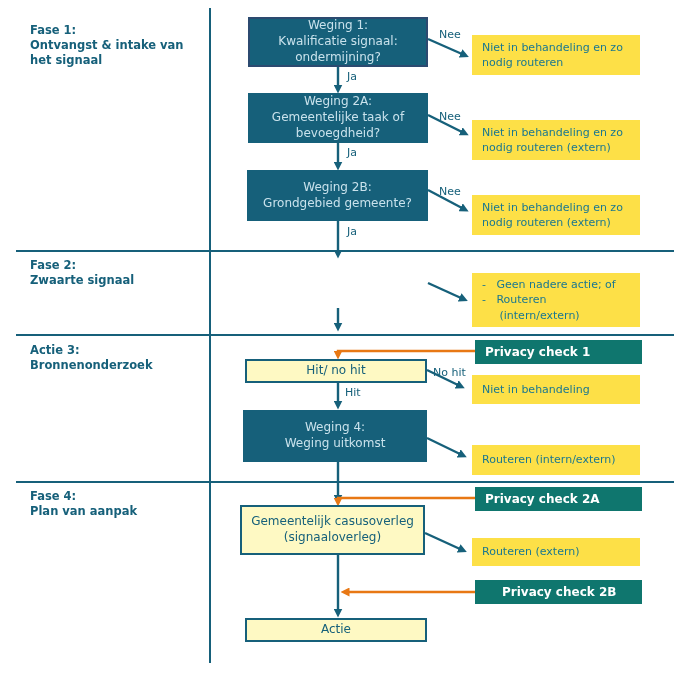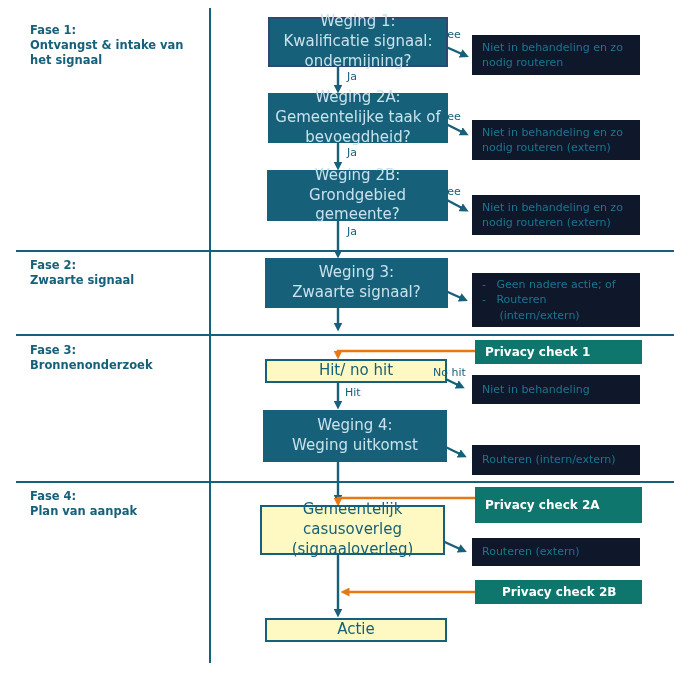--- a/index.html
+++ b/index.html
@@ -3,25 +3,25 @@
 <meta charset="utf-8">
 <style>
   html,body{margin:0;padding:0;background:#ffffff;}
   #stage{position:relative;width:674px;height:679px;background:#ffffff;overflow:hidden;
          font-family:"DejaVu Sans","Liberation Sans",sans-serif;}
   .vline{position:absolute;background:#16607A;}
   .hline{position:absolute;background:#16607A;}
   .phase-label{position:absolute;color:#16607A;font-weight:bold;font-size:11.5px;
                line-height:1.32;white-space:pre-line;}
   .node{position:absolute;background:#16607A;color:#C9E2EC;display:flex;align-items:center;
-        justify-content:center;text-align:center;font-size:15px;line-height:1.32;
-        white-space:pre-line;box-sizing:border-box;margin-left:20px;}
+        justify-content:center;text-align:center;font-size:12px;line-height:1.32;
+        white-space:pre-line;box-sizing:border-box;}
   .node.selected{border:2.5px solid #2C4A70;}
   .node.outlined{background:#fef9c3;color:#16607A;border:2px solid #16607A;}
-  .sidebox{position:absolute;background:#0f172a;color:#1A7790;font-size:11px;line-height:1.4;
+  .sidebox{position:absolute;background:#fde047;color:#1A7790;font-size:11px;line-height:1.4;
            display:flex;align-items:center;padding:3px 6px 3px 10px;white-space:pre-line;
            box-sizing:border-box;}
   .privacy{position:absolute;background:#0f766e;color:#ffffff;font-weight:bold;font-size:12px;
            display:flex;align-items:center;padding-left:10px;box-sizing:border-box;}
   .conn-label{position:absolute;color:#16607A;font-size:11px;}
   svg.connectors{position:absolute;left:0;top:0;pointer-events:none;}
 </style>
 </head>
 <body>
 
@@ -30,21 +30,21 @@
   <div class="vline" style="left:209px;top:8px;width:2.4px;height:655px;"></div>
   <div class="hline" style="left:16px;top:250px;width:658px;height:2.2px;"></div>
   <div class="hline" style="left:16px;top:334px;width:658px;height:2.2px;"></div>
   <div class="hline" style="left:16px;top:481px;width:658px;height:2.2px;"></div>
 
   <div class="phase-label" style="left:30px;top:23px;">Fase 1:
 Ontvangst &amp; intake van
 het signaal</div>
   <div class="phase-label" style="left:30px;top:258px;">Fase 2:
 Zwaarte signaal</div>
-  <div class="phase-label" style="left:30px;top:343px;">Fase 3:
+  <div class="phase-label" style="left:30px;top:343px;">Actie 3:
 Bronnenonderzoek</div>
   <div class="phase-label" style="left:30px;top:489px;">Fase 4:
 Plan van aanpak</div>
 
   <svg class="connectors" width="674" height="679" viewBox="0 0 674 679">
     <defs>
       <marker id="mt" markerUnits="userSpaceOnUse" markerWidth="9" markerHeight="9" refX="1.5" refY="4.5" orient="auto">
           <path d="M0,0 L9,4.5 L0,9 Z" fill="#16607A"></path>
         </marker>
       <marker id="mo" markerUnits="userSpaceOnUse" markerWidth="9" markerHeight="9" refX="1.5" refY="4.5" orient="auto">
@@ -75,22 +75,20 @@
   </svg>
 
   <div class="node selected" style="left:248px;top:17px;width:180px;height:50px;">Weging 1:
 Kwalificatie signaal:
 ondermijning?</div>
   <div class="node" style="left:248px;top:93px;width:180px;height:50px;">Weging 2A:
 Gemeentelijke taak of
 bevoegdheid?</div>
   <div class="node" style="left:247px;top:170px;width:181px;height:51px;">Weging 2B:
 Grondgebied gemeente?</div>
-  <div class="node" style="left:245px;top:258px;width:183px;height:50px;">Weging 3:
-Zwaarte signaal?</div>
   <div class="node outlined" style="left:245px;top:359px;width:182px;height:24px;">Hit/ no hit</div>
   <div class="node" style="left:243px;top:410px;width:184px;height:52px;">Weging 4:
 Weging uitkomst</div>
   <div class="node outlined" style="left:240px;top:505px;width:185px;height:50px;">Gemeentelijk casusoverleg
 (signaaloverleg)</div>
   <div class="node outlined" style="left:245px;top:618px;width:182px;height:24px;">Actie</div>
 
   <div class="sidebox" style="left:472px;top:35px;width:168px;height:40px;">Niet in behandeling en zo
 nodig routeren</div>
   <div class="sidebox" style="left:472px;top:120px;width:168px;height:40px;">Niet in behandeling en zo
@@ -98,21 +96,21 @@
   <div class="sidebox" style="left:472px;top:195px;width:168px;height:40px;">Niet in behandeling en zo
 nodig routeren (extern)</div>
   <div class="sidebox" style="left:472px;top:375px;width:168px;height:29px;">Niet in behandeling</div>
   <div class="sidebox" style="left:472px;top:273px;width:168px;height:54px;">-&nbsp;&nbsp;&nbsp;Geen nadere actie; of
 -&nbsp;&nbsp;&nbsp;Routeren
 &nbsp;&nbsp;&nbsp;&nbsp;&nbsp;(intern/extern)</div>
   <div class="sidebox" style="left:472px;top:445px;width:168px;height:30px;">Routeren (intern/extern)</div>
   <div class="sidebox" style="left:472px;top:538px;width:168px;height:28px;">Routeren (extern)</div>
 
   <div class="privacy" style="left:475px;top:340px;width:167px;height:24px;">Privacy check 1</div>
-  <div class="privacy" style="left:475px;top:487px;width:167px;height:36px;">Privacy check 2A</div>
+  <div class="privacy" style="left:475px;top:487px;width:167px;height:24px;">Privacy check 2A</div>
   <div class="privacy" style="left:475px;top:580px;width:167px;height:24px;padding-left:27px;">Privacy check 2B</div>
 
   <span class="conn-label" style="left:347px;top:70px;">Ja</span>
   <span class="conn-label" style="left:347px;top:146px;">Ja</span>
   <span class="conn-label" style="left:347px;top:225px;">Ja</span>
   <span class="conn-label" style="left:439px;top:28px;">Nee</span>
   <span class="conn-label" style="left:439px;top:110px;">Nee</span>
   <span class="conn-label" style="left:439px;top:185px;">Nee</span>
   <span class="conn-label" style="left:345px;top:386px;">Hit</span>
   <span class="conn-label" style="left:433px;top:366px;">No hit</span>

